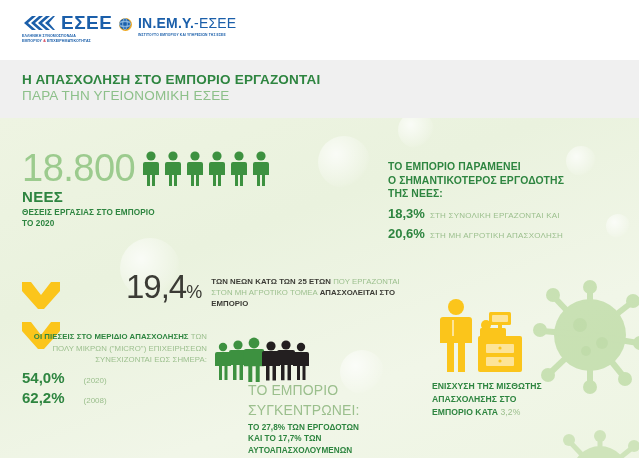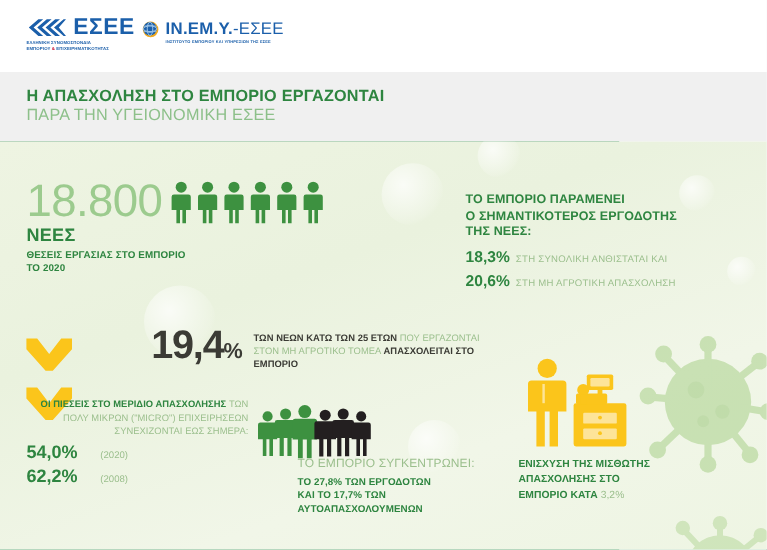--- a/index.html
+++ b/index.html
@@ -5,21 +5,21 @@
   * { box-sizing: border-box; margin: 0; padding: 0; }
   html, body {
     width: 639px; height: 458px;
     font-family: "Liberation Sans", sans-serif;
     background: #ffffff;
     overflow: hidden;
   }
   .page {
     position: relative;
     width: 516px; height: 458px;
-    background: #15803d;
+    background: #be185d;
   }
 
   
   .logobar {
     position: absolute; left: 0; top: 0; width: 639px; height: 60px;
     background: #ffffff;
   }
   .logo-esee {
     position: absolute; left: 22px; top: 13px;
     display: flex; flex-direction: column; align-items: flex-start;
@@ -111,21 +111,21 @@
     font-size: 10.4px; font-weight: bold; color: #2e8540;
     line-height: 1.32; letter-spacing: 0.1px;
   }
   .emp-stat { margin-top: 5px; display: flex; align-items: baseline; gap: 5px; }
   .emp-pct { font-size: 13px; font-weight: bold; color: #2e8540; }
   .emp-note { font-size: 8px; color: #9bbf8d; letter-spacing: 0.2px; }
 
   
   .blk-youth { position: absolute; left: 126px; top: 152px; display: flex; align-items: flex-start; gap: 10px; }
   .youth-num {
-    font-size: 33px; font-weight: bold; color: #3b3b35;
+    font-size: 33px; font-weight: normal; color: #3b3b35;
     line-height: 1; letter-spacing: -1px; text-align: right;
   }
   .youth-num .pct { font-size: 18px; }
   .youth-text {
     padding-top: 6px;
     font-size: 7.8px; line-height: 1.42; letter-spacing: 0.05px;
     max-width: 200px;
   }
   .youth-text .b { font-weight: bold; color: #3b3b35; }
   .youth-text .g { color: #9bbf8d; }
@@ -136,21 +136,21 @@
   .micro-text { font-size: 7.8px; line-height: 1.5; letter-spacing: 0.05px; }
   .micro-text .b { font-weight: bold; color: #2e8540; }
   .micro-text .g { color: #9bbf8d; }
   .micro-val { margin-top: 3px; display: flex; align-items: baseline; gap: 19px; }
   .micro-pct { font-size: 15px; font-weight: bold; color: #2e8540; }
   .micro-year { font-size: 8px; color: #9bbf8d; }
 
   
   .crowd { position: absolute; left: 212px; top: 218px; }
   .blk-crowd { position: absolute; left: 248px; top: 262px; width: 190px; }
-  .crowd-lead { font-size: 10px; color: #9bbf8d; letter-spacing: 0.1px; line-height: 1.45; }
+  .crowd-lead { font-size: 14px; color: #9bbf8d; letter-spacing: 0.1px; line-height: 1.45; }
   .crowd-body { margin-top: 1px; font-size: 8.2px; font-weight: bold; color: #2e8540; line-height: 1.45; letter-spacing: 0.05px; }
 
   
   .shopicon { position: absolute; left: 434px; top: 180px; }
   .blk-salary { position: absolute; left: 432px; top: 262px; width: 190px; }
   .salary-text { font-size: 8.6px; font-weight: bold; color: #2e8540; line-height: 1.5; letter-spacing: 0.05px; }
   .salary-text .light { color: #9bbf8d; font-weight: normal; }
 </style>
 </head>
 <body>
@@ -299,21 +299,21 @@
     </div>
 
     <div class="blk-employer">
       <div class="emp-title">
         <span>ΤΟ ΕΜΠΟΡΙΟ ΠΑΡΑΜΕΝΕΙ</span><br>
         <span>Ο ΣΗΜΑΝΤΙΚΟΤΕΡΟΣ ΕΡΓΟΔΟΤΗΣ</span><br>
         <span>ΤΗΣ ΝΕΕΣ:</span>
       </div>
       <div class="emp-stat">
         <span class="emp-pct">18,3%</span>
-        <span class="emp-note">ΣΤΗ ΣΥΝΟΛΙΚΗ ΑΝΘΙΣΤΑΤΑΙ ΚΑΙ</span>
+        <span class="emp-note">ΣΤΗ ΣΥΝΟΛΙΚΗ ΕΡΓΑΖΟΝΤΑΙ ΚΑΙ</span>
       </div>
       <div class="emp-stat">
         <span class="emp-pct">20,6%</span>
         <span class="emp-note">ΣΤΗ ΜΗ ΑΓΡΟΤΙΚΗ ΑΠΑΣΧΟΛΗΣΗ</span>
       </div>
     </div>
 
     <div class="blk-youth">
       <div class="youth-num"><span>19,4</span><span class="pct">%</span></div>
       <div class="youth-text">

